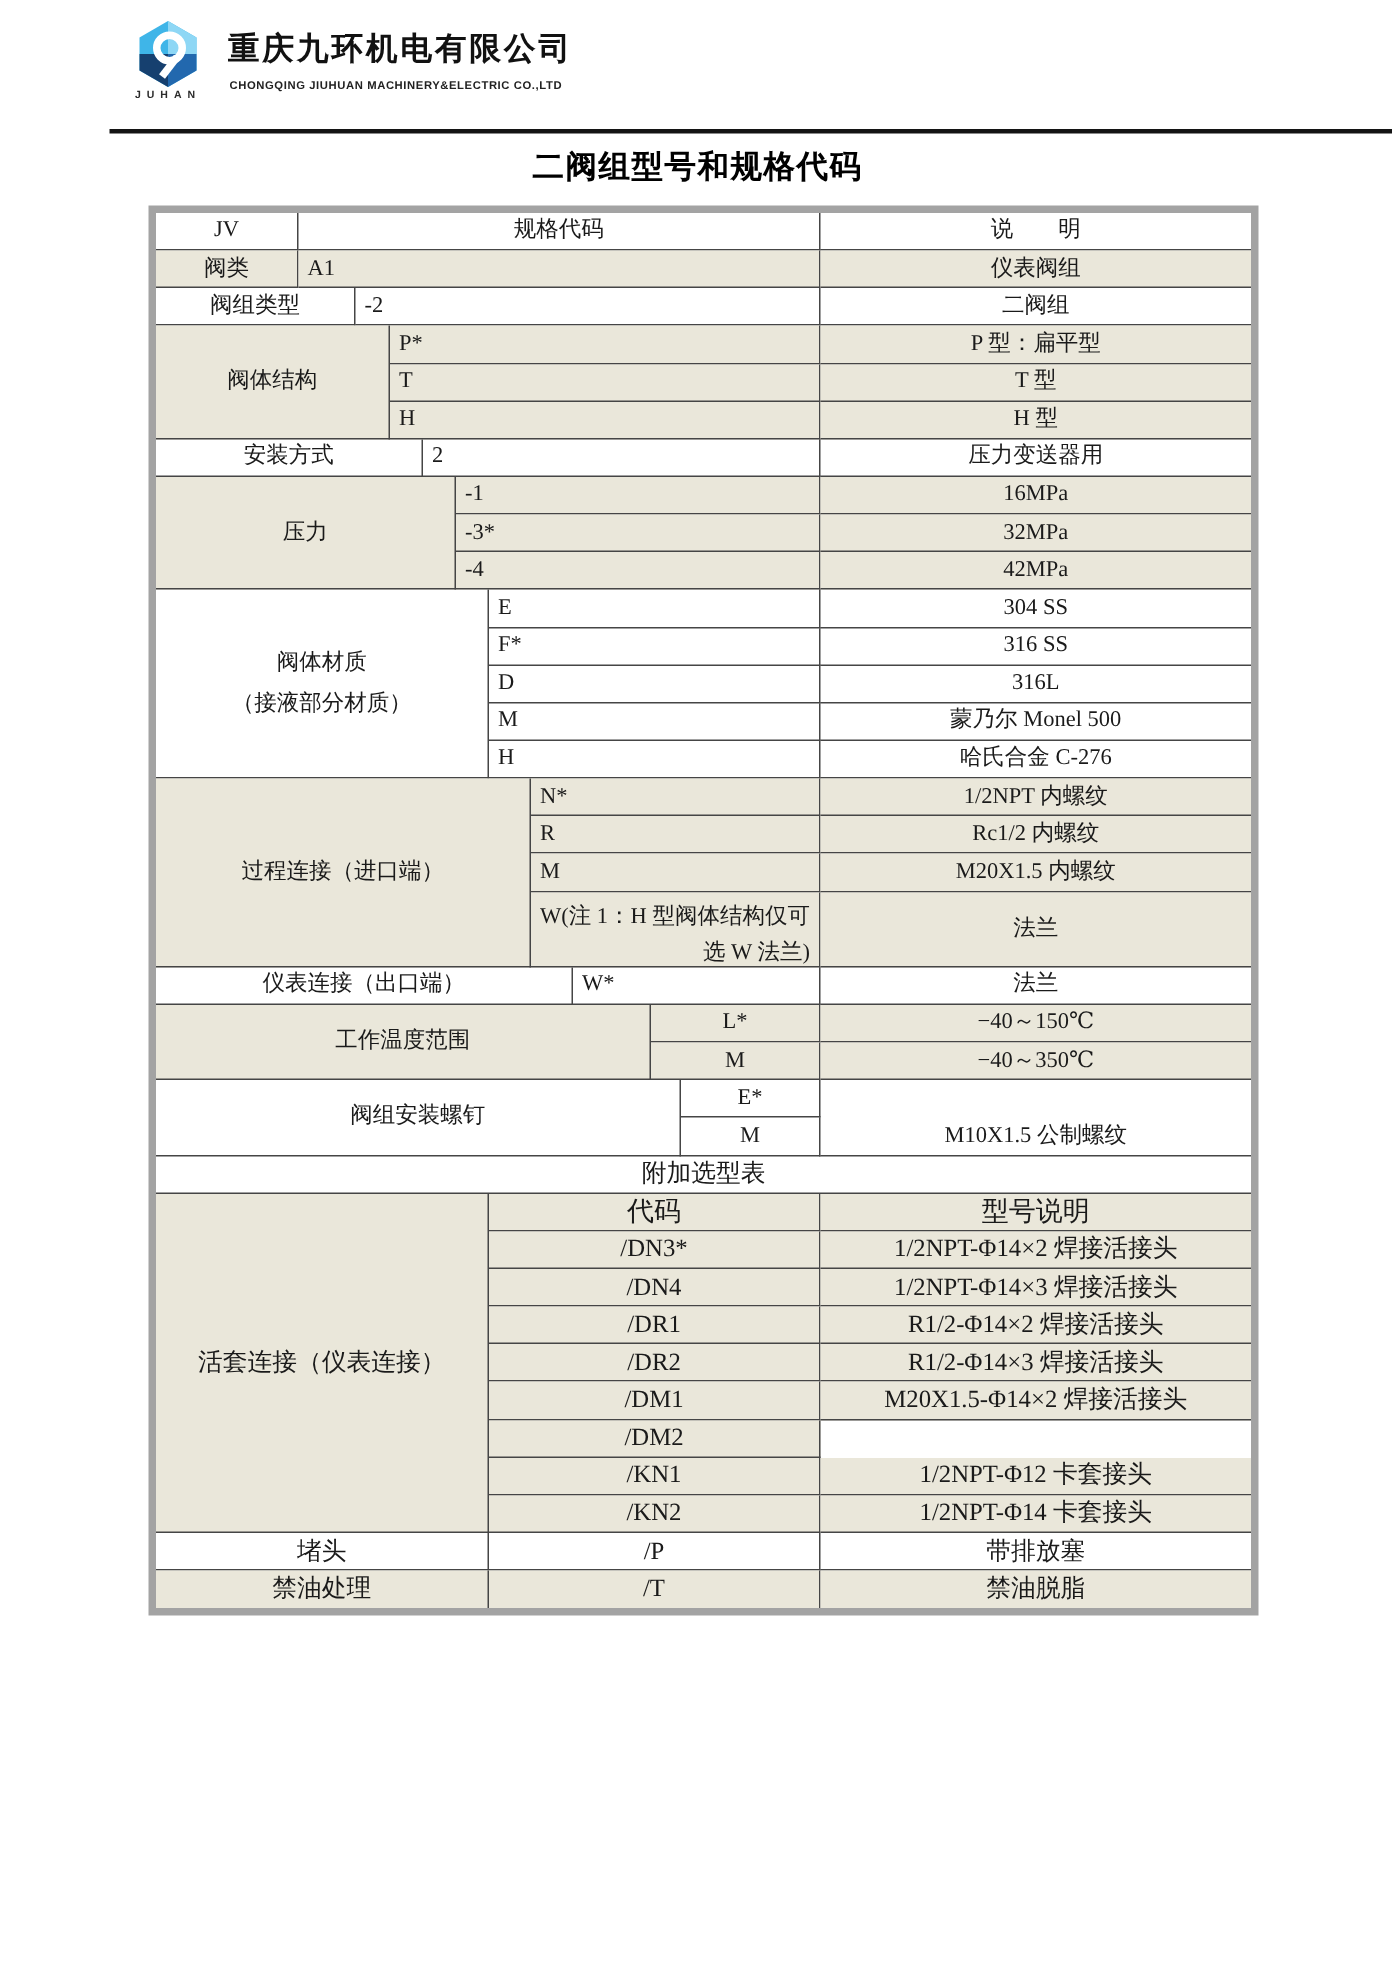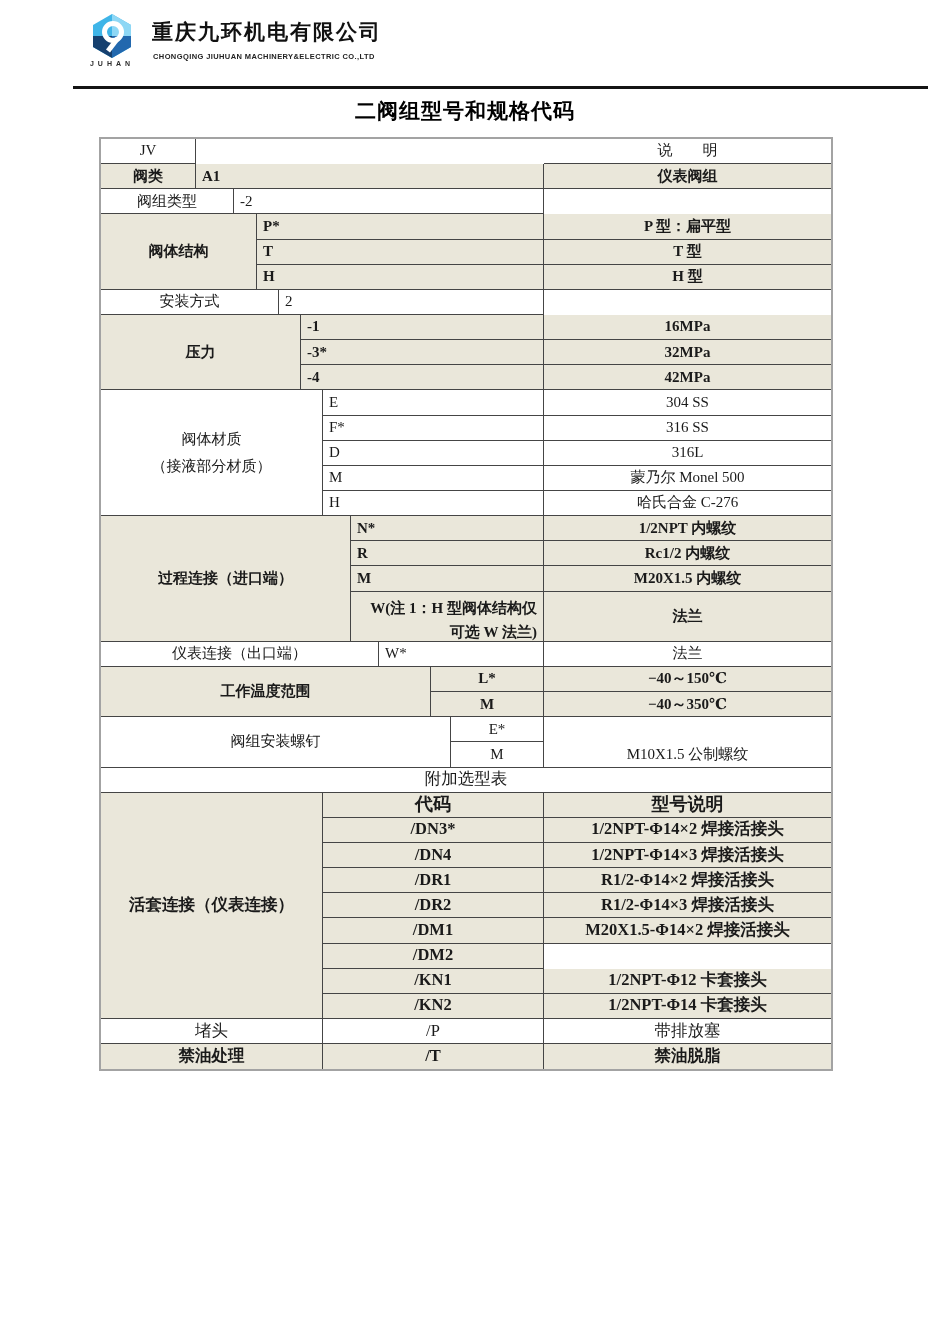--- a/index.html
+++ b/index.html
@@ -21,31 +21,31 @@
   .rule{position:absolute;top:86px;left:37px;width:855px;height:3px;background:#141414;}
   
   .title{position:absolute;top:97px;left:0;width:930px;text-align:center;
     font-size:21px;font-weight:bold;letter-spacing:1px;color:#000;}
   
   .tbl{
     position:absolute;top:137px;left:99px;
     display:grid;
     grid-template-columns:95px 38px 23px 22px 22px 22px 28px 28px 52px 20px 93px 287px;
     grid-template-rows:repeat(37,25.15px);
-    border:2px solid #a3a3a3;
+    border:5px solid #a3a3a3;
     background:#ffffff;
   }
   .c{
     box-sizing:border-box;
     border-right:1px solid #454545;border-bottom:1px solid #454545;
     display:flex;align-items:center;justify-content:center;
     font-size:15px;line-height:1.15;text-align:center;overflow:hidden;
   }
   .c:nth-child(1n){min-width:0;}
-  .b{background:#eae7da;font-weight:bold;}           
+  .b{background:#eae7da;}           
   .l{justify-content:flex-start;text-align:left;padding-left:6px;}
   .pre{white-space:pre-line;line-height:1.8;}
   .wrap{align-items:center;white-space:normal;text-align:right;
     padding:2px 6px;line-height:1.65;display:block;padding-top:4px;}
   .s2{font-size:16.5px;}
   .s3{font-size:18px;}
   .noR{border-right:none;}
   .noB{border-bottom:none;}
 </style>
 </head>
@@ -66,39 +66,42 @@
   <div class="co-cn">重庆九环机电有限公司</div>
   <div class="co-en">CHONGQING JIUHUAN MACHINERY&amp;ELECTRIC CO.,LTD</div>
   <div class="rule"></div>
 </div>
 
 <div class="title">二阀组型号和规格代码</div>
 
 <div class="tbl">
 
   <div class="c" style="grid-area:1/1/2/2">JV</div>
+  <div class="c" style="grid-area:1/2/2/12">规格代码</div>
   <div class="c noR" style="grid-area:1/12/2/13">说　　明</div>
 
   <div class="c b" style="grid-area:2/1/3/2">阀类</div>
   <div class="c b l" style="grid-area:2/2/3/12">A1</div>
   <div class="c b noR" style="grid-area:2/12/3/13">仪表阀组</div>
 
   <div class="c" style="grid-area:3/1/4/3">阀组类型</div>
   <div class="c l" style="grid-area:3/3/4/12">-2</div>
+  <div class="c noR" style="grid-area:3/12/4/13">二阀组</div>
 
   <div class="c b" style="grid-area:4/1/7/4">阀体结构</div>
   <div class="c b l" style="grid-area:4/4/5/12">P*</div>
   <div class="c b noR" style="grid-area:4/12/5/13">P 型：扁平型</div>
   <div class="c b l" style="grid-area:5/4/6/12">T</div>
   <div class="c b noR" style="grid-area:5/12/6/13">T 型</div>
   <div class="c b l" style="grid-area:6/4/7/12">H</div>
   <div class="c b noR" style="grid-area:6/12/7/13">H 型</div>
 
   <div class="c" style="grid-area:7/1/8/5">安装方式</div>
   <div class="c l" style="grid-area:7/5/8/12">2</div>
+  <div class="c noR" style="grid-area:7/12/8/13">压力变送器用</div>
 
   <div class="c b" style="grid-area:8/1/11/6">压力</div>
   <div class="c b l" style="grid-area:8/6/9/12">-1</div>
   <div class="c b noR" style="grid-area:8/12/9/13">16MPa</div>
   <div class="c b l" style="grid-area:9/6/10/12">-3*</div>
   <div class="c b noR" style="grid-area:9/12/10/13">32MPa</div>
   <div class="c b l" style="grid-area:10/6/11/12">-4</div>
   <div class="c b noR" style="grid-area:10/12/11/13">42MPa</div>
 
   <div class="c pre" style="grid-area:11/1/16/7">阀体材质

